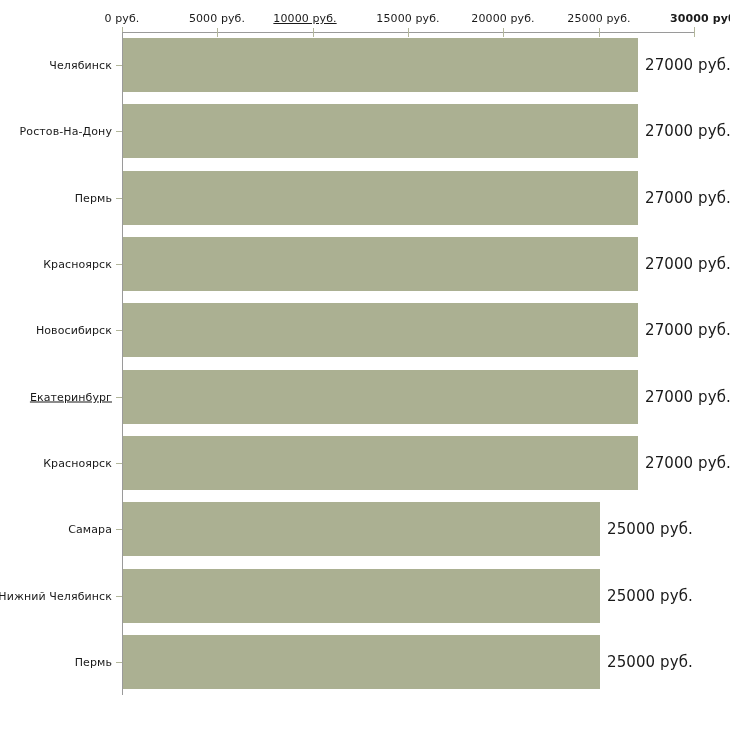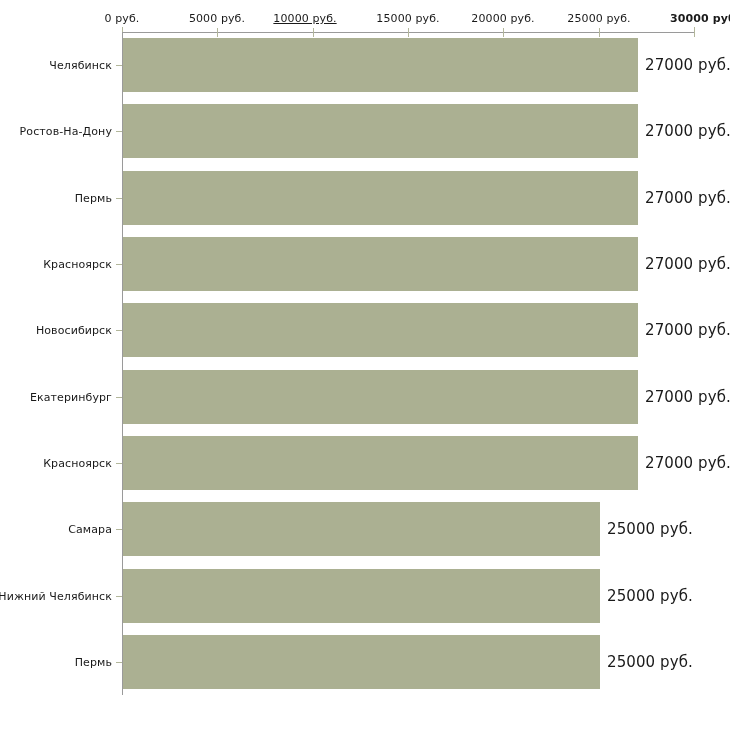--- a/index.html
+++ b/index.html
@@ -137,21 +137,21 @@
       <div class="y-tick" style="top: 529px;"></div>
       <div class="y-tick" style="top: 596px;"></div>
       <div class="y-tick" style="top: 662px;"></div>
     </div>
   <div class="y-label-col" id="y-tick-labels">
       <div class="y-tick-label" style="top: 65px;">Челябинск</div>
       <div class="y-tick-label" style="top: 131px;">Ростов-На-Дону</div>
       <div class="y-tick-label" style="top: 198px;">Пермь</div>
       <div class="y-tick-label" style="top: 264px;">Красноярск</div>
       <div class="y-tick-label" style="top: 330px;">Новосибирск</div>
-      <div class="y-tick-label" style="top: 397px;">Екатеринбург</div>
+      <div class="y-tick-label" style="top: 397px; text-decoration: underline;">Екатеринбург</div>
       <div class="y-tick-label" style="top: 463px;">Красноярск</div>
       <div class="y-tick-label" style="top: 529px;">Самара</div>
       <div class="y-tick-label" style="top: 596px;">Нижний Челябинск</div>
       <div class="y-tick-label" style="top: 662px;">Пермь</div>
     </div>
 
   <div id="bars">
       <div class="bar" style="left: 123px; top: 38px; width: 515px; height: 54px; background: rgb(171, 176, 146);"></div>
       <div class="bar" style="left: 123px; top: 104px; width: 515px; height: 54px; background: rgb(171, 176, 146);"></div>
       <div class="bar" style="left: 123px; top: 171px; width: 515px; height: 54px; background: rgb(171, 176, 146);"></div>

